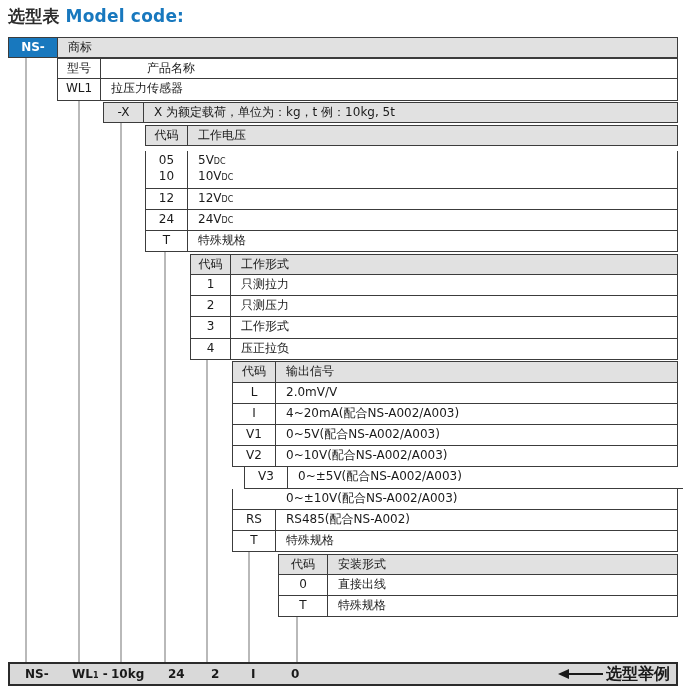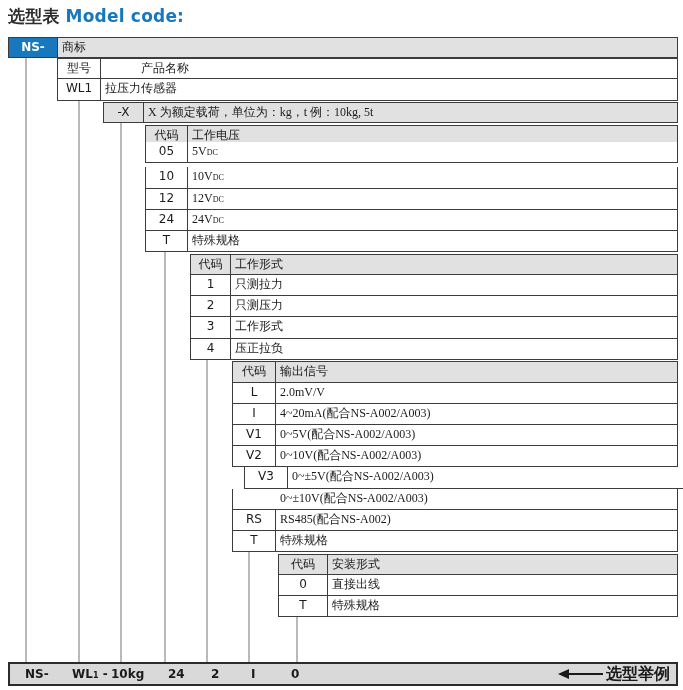--- a/index.html
+++ b/index.html
@@ -15,21 +15,21 @@
   .row{
     position:absolute;box-sizing:border-box;display:flex;background:#ffffff;
     border:1px solid #3c3c3c;border-top:none;font-size:12px;color:#1a1a1a;
   }
   .row.first{border-top:1px solid #3c3c3c;}
   .row.header{background:#e1e1e1;}
   .code{
     box-sizing:border-box;flex:none;border-right:1px solid #3c3c3c;
     text-align:center;white-space:nowrap;overflow:hidden;
   }
-  .val{flex:1;padding-left:4px;white-space:nowrap;overflow:hidden;font-family:Liberation Serif, serif;}
+  .val{flex:1;padding-left:10px;white-space:nowrap;overflow:hidden;}
   .ns .code{background:#1878be;color:#ffffff;font-weight:bold;}
   .sub{font-size:8px;}
   .cline{position:absolute;width:2px;background:#b9b9b9;}
   #bar{
     position:absolute;left:8px;top:662px;width:670px;height:24px;box-sizing:border-box;
     background:#d9d9d9;border:2px solid #2b2b2b;
   }
   .barcode{
     position:absolute;top:0;height:20px;line-height:20px;font-size:12px;font-weight:bold;color:#1a1a1a;
     white-space:nowrap;
@@ -66,21 +66,21 @@
       <div class="val"><span>拉压力传感器</span><span class="sub"></span></div>
     </div>
     <div class="row first header" style="left: 103px; top: 102.2px; width: 575px; height: 21.2px; line-height: 19.2px;">
       <div class="code" style="width: 40px;">-X</div>
       <div class="val"><span>X 为额定载荷，单位为：kg，t 例：10kg, 5t</span><span class="sub"></span></div>
     </div>
     <div class="row first header" style="left: 145px; top: 125px; width: 533px; height: 21.2px; line-height: 19.2px;">
       <div class="code" style="width: 42px;">代码</div>
       <div class="val"><span>工作电压</span><span class="sub"></span></div>
     </div>
-    <div class="row" style="left: 145px; top: 142px; width: 533px; height: 21.2px; line-height: 19.2px;">
+    <div class="row" style="left: 145px; top: 151px; width: 533px; height: 21.2px; line-height: 19.2px;">
       <div class="code" style="width: 42px;">05</div>
       <div class="val"><span>5V</span><span class="sub">DC</span></div>
     </div>
     <div class="row" style="left: 145px; top: 167.4px; width: 533px; height: 21.2px; line-height: 19.2px;">
       <div class="code" style="width: 42px;">10</div>
       <div class="val"><span>10V</span><span class="sub">DC</span></div>
     </div>
     <div class="row" style="left: 145px; top: 188.6px; width: 533px; height: 21.2px; line-height: 19.2px;">
       <div class="code" style="width: 42px;">12</div>
       <div class="val"><span>12V</span><span class="sub">DC</span></div>

